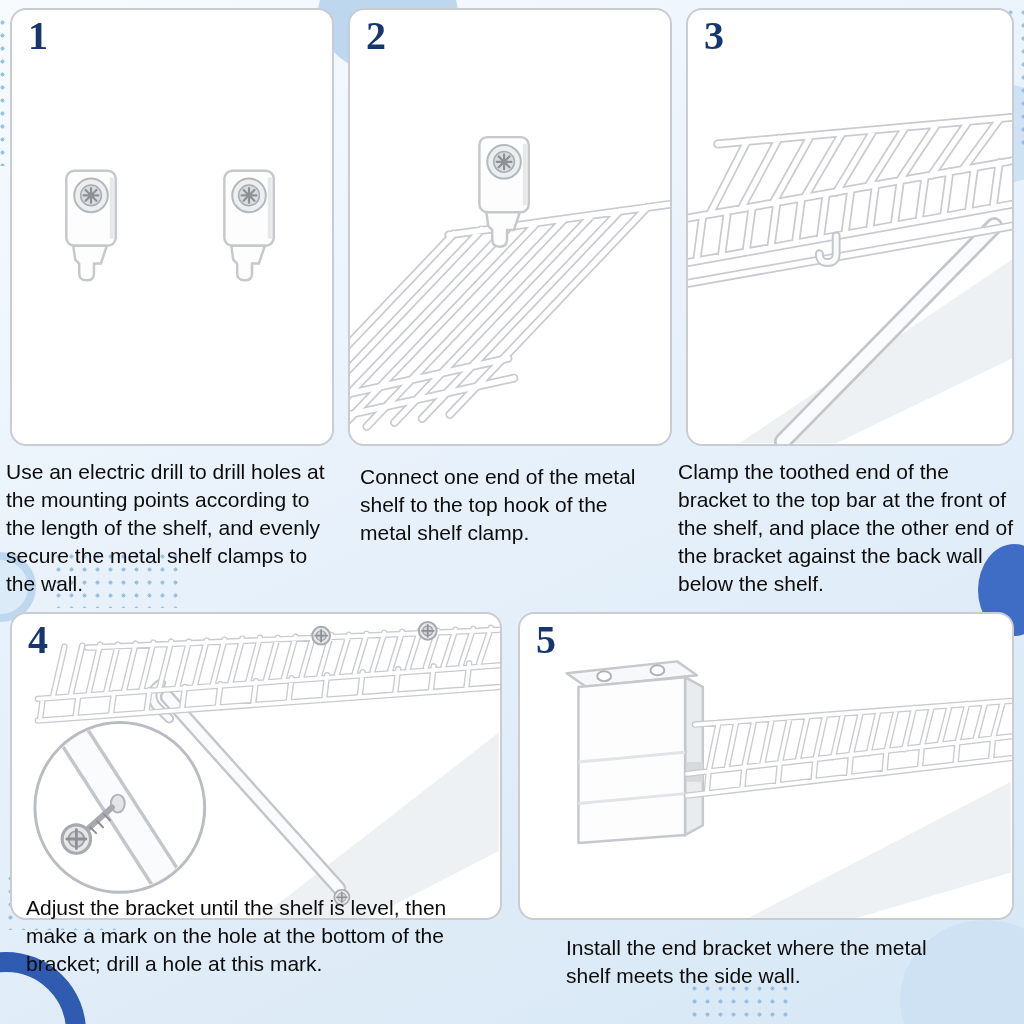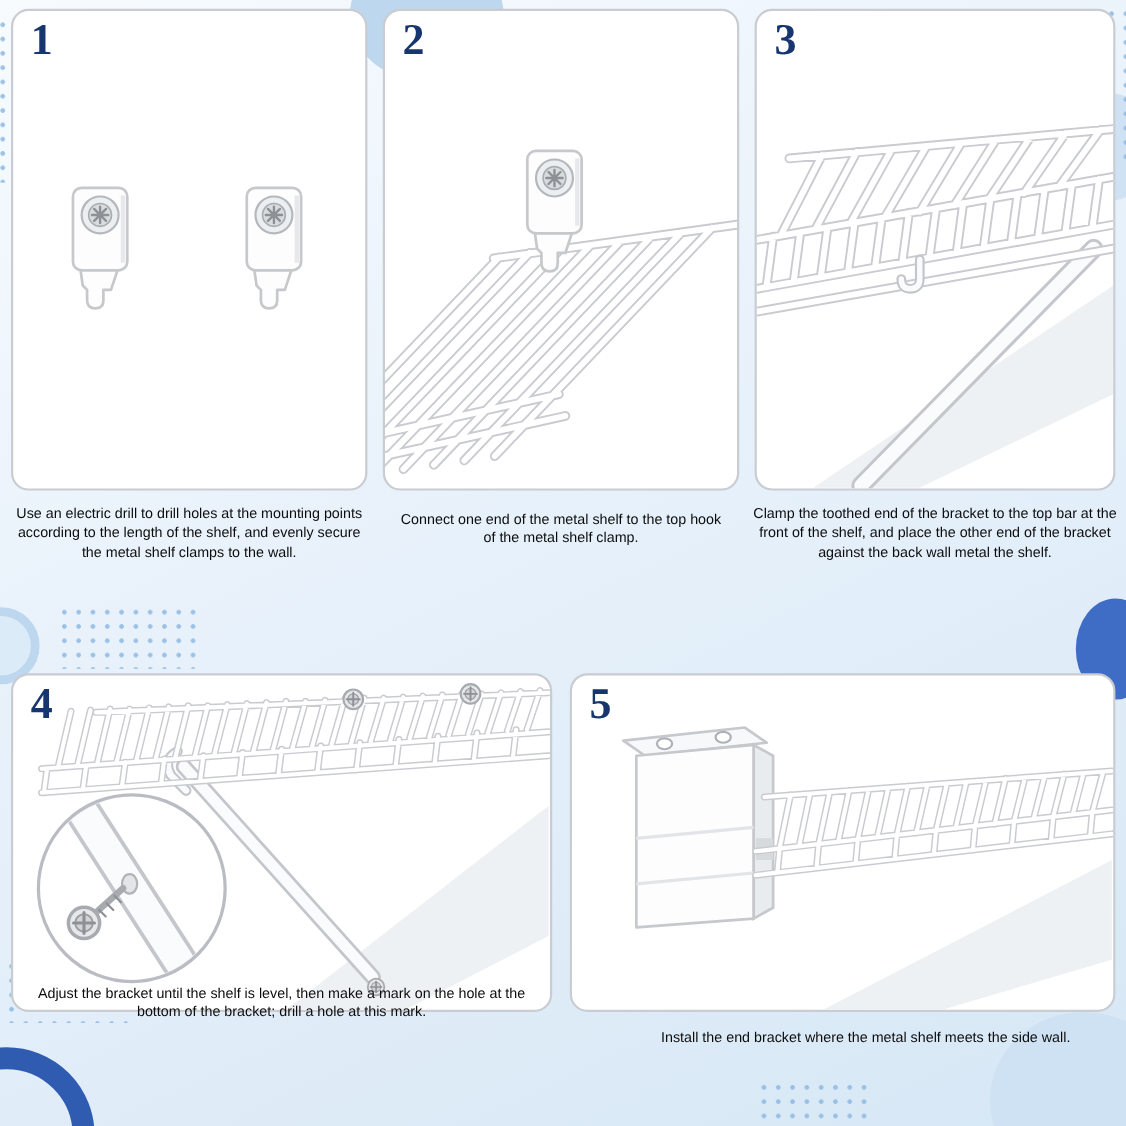--- a/index.html
+++ b/index.html
@@ -12,22 +12,22 @@
   .panel{
     position:absolute;background:#fff;border:2px solid #c9ccd1;border-radius:16px;
     z-index:2;overflow:hidden;
   }
   .illus{position:absolute;left:0;top:0;width:100%;height:100%;display:block}
   .step-num{
     position:absolute;left:16px;top:2px;z-index:3;
     font-family:"Liberation Serif",serif;font-weight:700;font-size:40px;color:#17356e;
   }
   .caption{
-    position:absolute;z-index:2;text-align:center;
-    font-size:13px;line-height:1.33;color:#0c0c0c;
+    position:absolute;z-index:2;text-align:left;
+    font-size:21px;line-height:1.33;color:#0c0c0c;
   }
   
   .wo{fill:none;stroke:#c9cbd0;stroke-width:9;stroke-linecap:round;stroke-linejoin:round}
   .wf{fill:none;stroke:#ffffff;stroke-width:5.5;stroke-linecap:round;stroke-linejoin:round}
   .wo2{fill:none;stroke:#c9cbd0;stroke-width:6.5;stroke-linecap:round;stroke-linejoin:round}
   .wf2{fill:none;stroke:#ffffff;stroke-width:3.8;stroke-linecap:round;stroke-linejoin:round}
   .bo{fill:none;stroke:#c3c6cb;stroke-linecap:round;stroke-linejoin:round}
   .bf{fill:none;stroke:#fafbfc;stroke-linecap:round;stroke-linejoin:round}
   .bg-dots{
     position:absolute;z-index:1;
@@ -107,21 +107,21 @@
       M140,185 L134,230 M165,181 L159,225 M190,176 L184,221 M215,172 L209,216
       M240,168 L234,212 M265,163 L259,207 M290,159 L284,203 M315,154 L309,198
       M0,276 L328,218"></path>
     <use href="#p3w" class="wo"></use>
     <use href="#p3w" class="wf"></use>
     <path id="p3h" fill="none" d="M150,228 v18 q0,9 -9,9 q-8,0 -8,-9"></path>
     <use href="#p3h" class="bo" stroke-width="9"></use>
     <use href="#p3h" class="bf" stroke-width="5"></use>
   </svg>
 </section>
-<p class="caption" style="left:678px;top:458px;width:344px">Clamp the toothed end of the bracket to the top bar at the front of the shelf, and place the other end of the bracket against the back wall metal the shelf.</p>
+<p class="caption" style="left:678px;top:458px;width:344px">Clamp the toothed end of the bracket to the top bar at the front of the shelf, and place the other end of the bracket against the back wall below the shelf.</p>
 
 <section class="panel" style="left:10px;top:612px;width:492px;height:308px">
   <div class="step-num">4</div>
   <svg class="illus" viewBox="0 0 492 308">
     <polygon points="492,120 492,240 360,308 250,308" fill="#eef1f4"></polygon>
     <path id="p4b" fill="none" d="M156,84 L330,278"></path>
     <use href="#p4b" class="bo" stroke-width="15"></use>
     <use href="#p4b" class="bf" stroke-width="10"></use>
     <path id="p4h" fill="none" d="M150,70 q-14,8 -6,22 l14,14"></path>
     <use href="#p4h" class="bo" stroke-width="10"></use>
@@ -174,13 +174,13 @@
       M190,159 L200,110 M208,157 L218,109 M226,155 L236,108 M244,153 L254,106 M262,151 L272,105
       M280,149 L290,104 M298,147 L308,102 M316,145 L326,101 M334,143 L344,100 M352,141 L362,98
       M370,139 L380,97 M388,137 L398,95 M406,134 L416,94 M424,132 L434,93 M442,130 L452,91
       M460,128 L470,90 M478,126 L488,89
       M190,159 L188,181 M226,155 L224,177 M262,151 L260,173 M298,147 L296,169 M334,143 L332,165
       M370,139 L368,161 M406,134 L404,156 M442,130 L440,152 M478,126 L476,148"></path>
     <use href="#p5w" class="wo2"></use>
     <use href="#p5w" class="wf2"></use>
   </svg>
 </section>
-<p class="caption" style="left:587px;top:934px;width:400px">Install the end bracket where the metal shelf meets the side wall.</p>
+<p class="caption" style="left:566px;top:934px;width:400px">Install the end bracket where the metal shelf meets the side wall.</p>
 
 </body></html>

